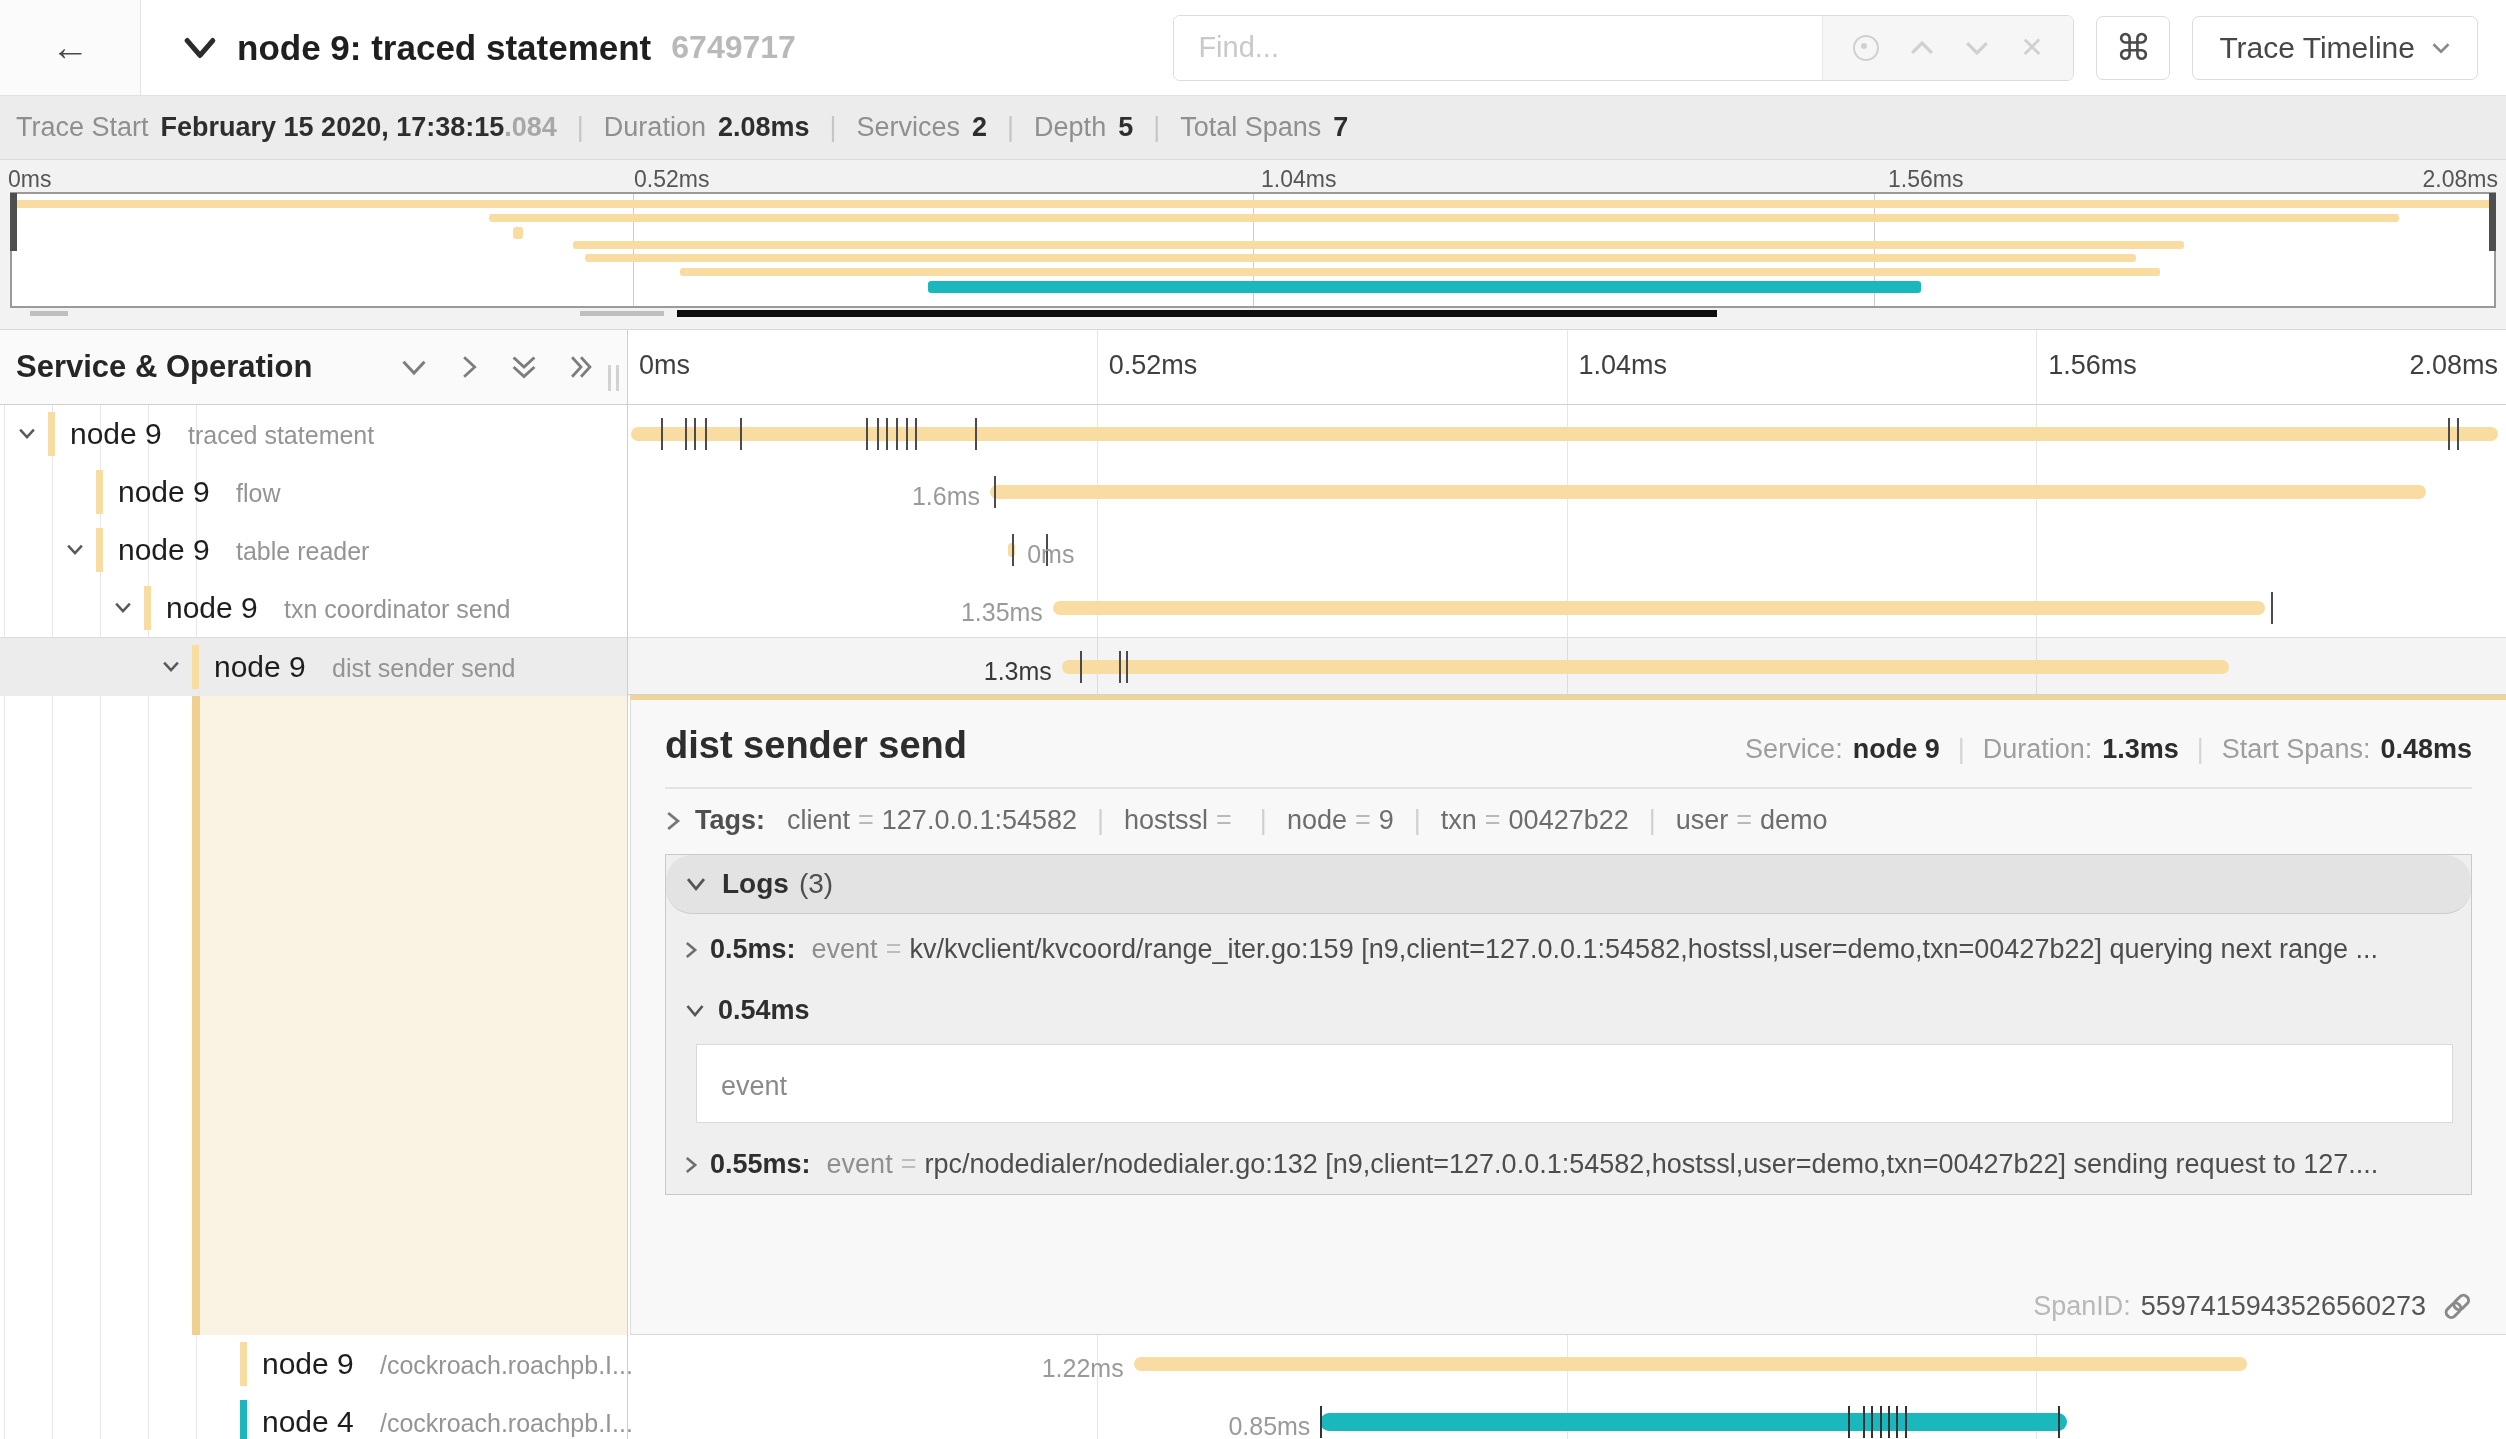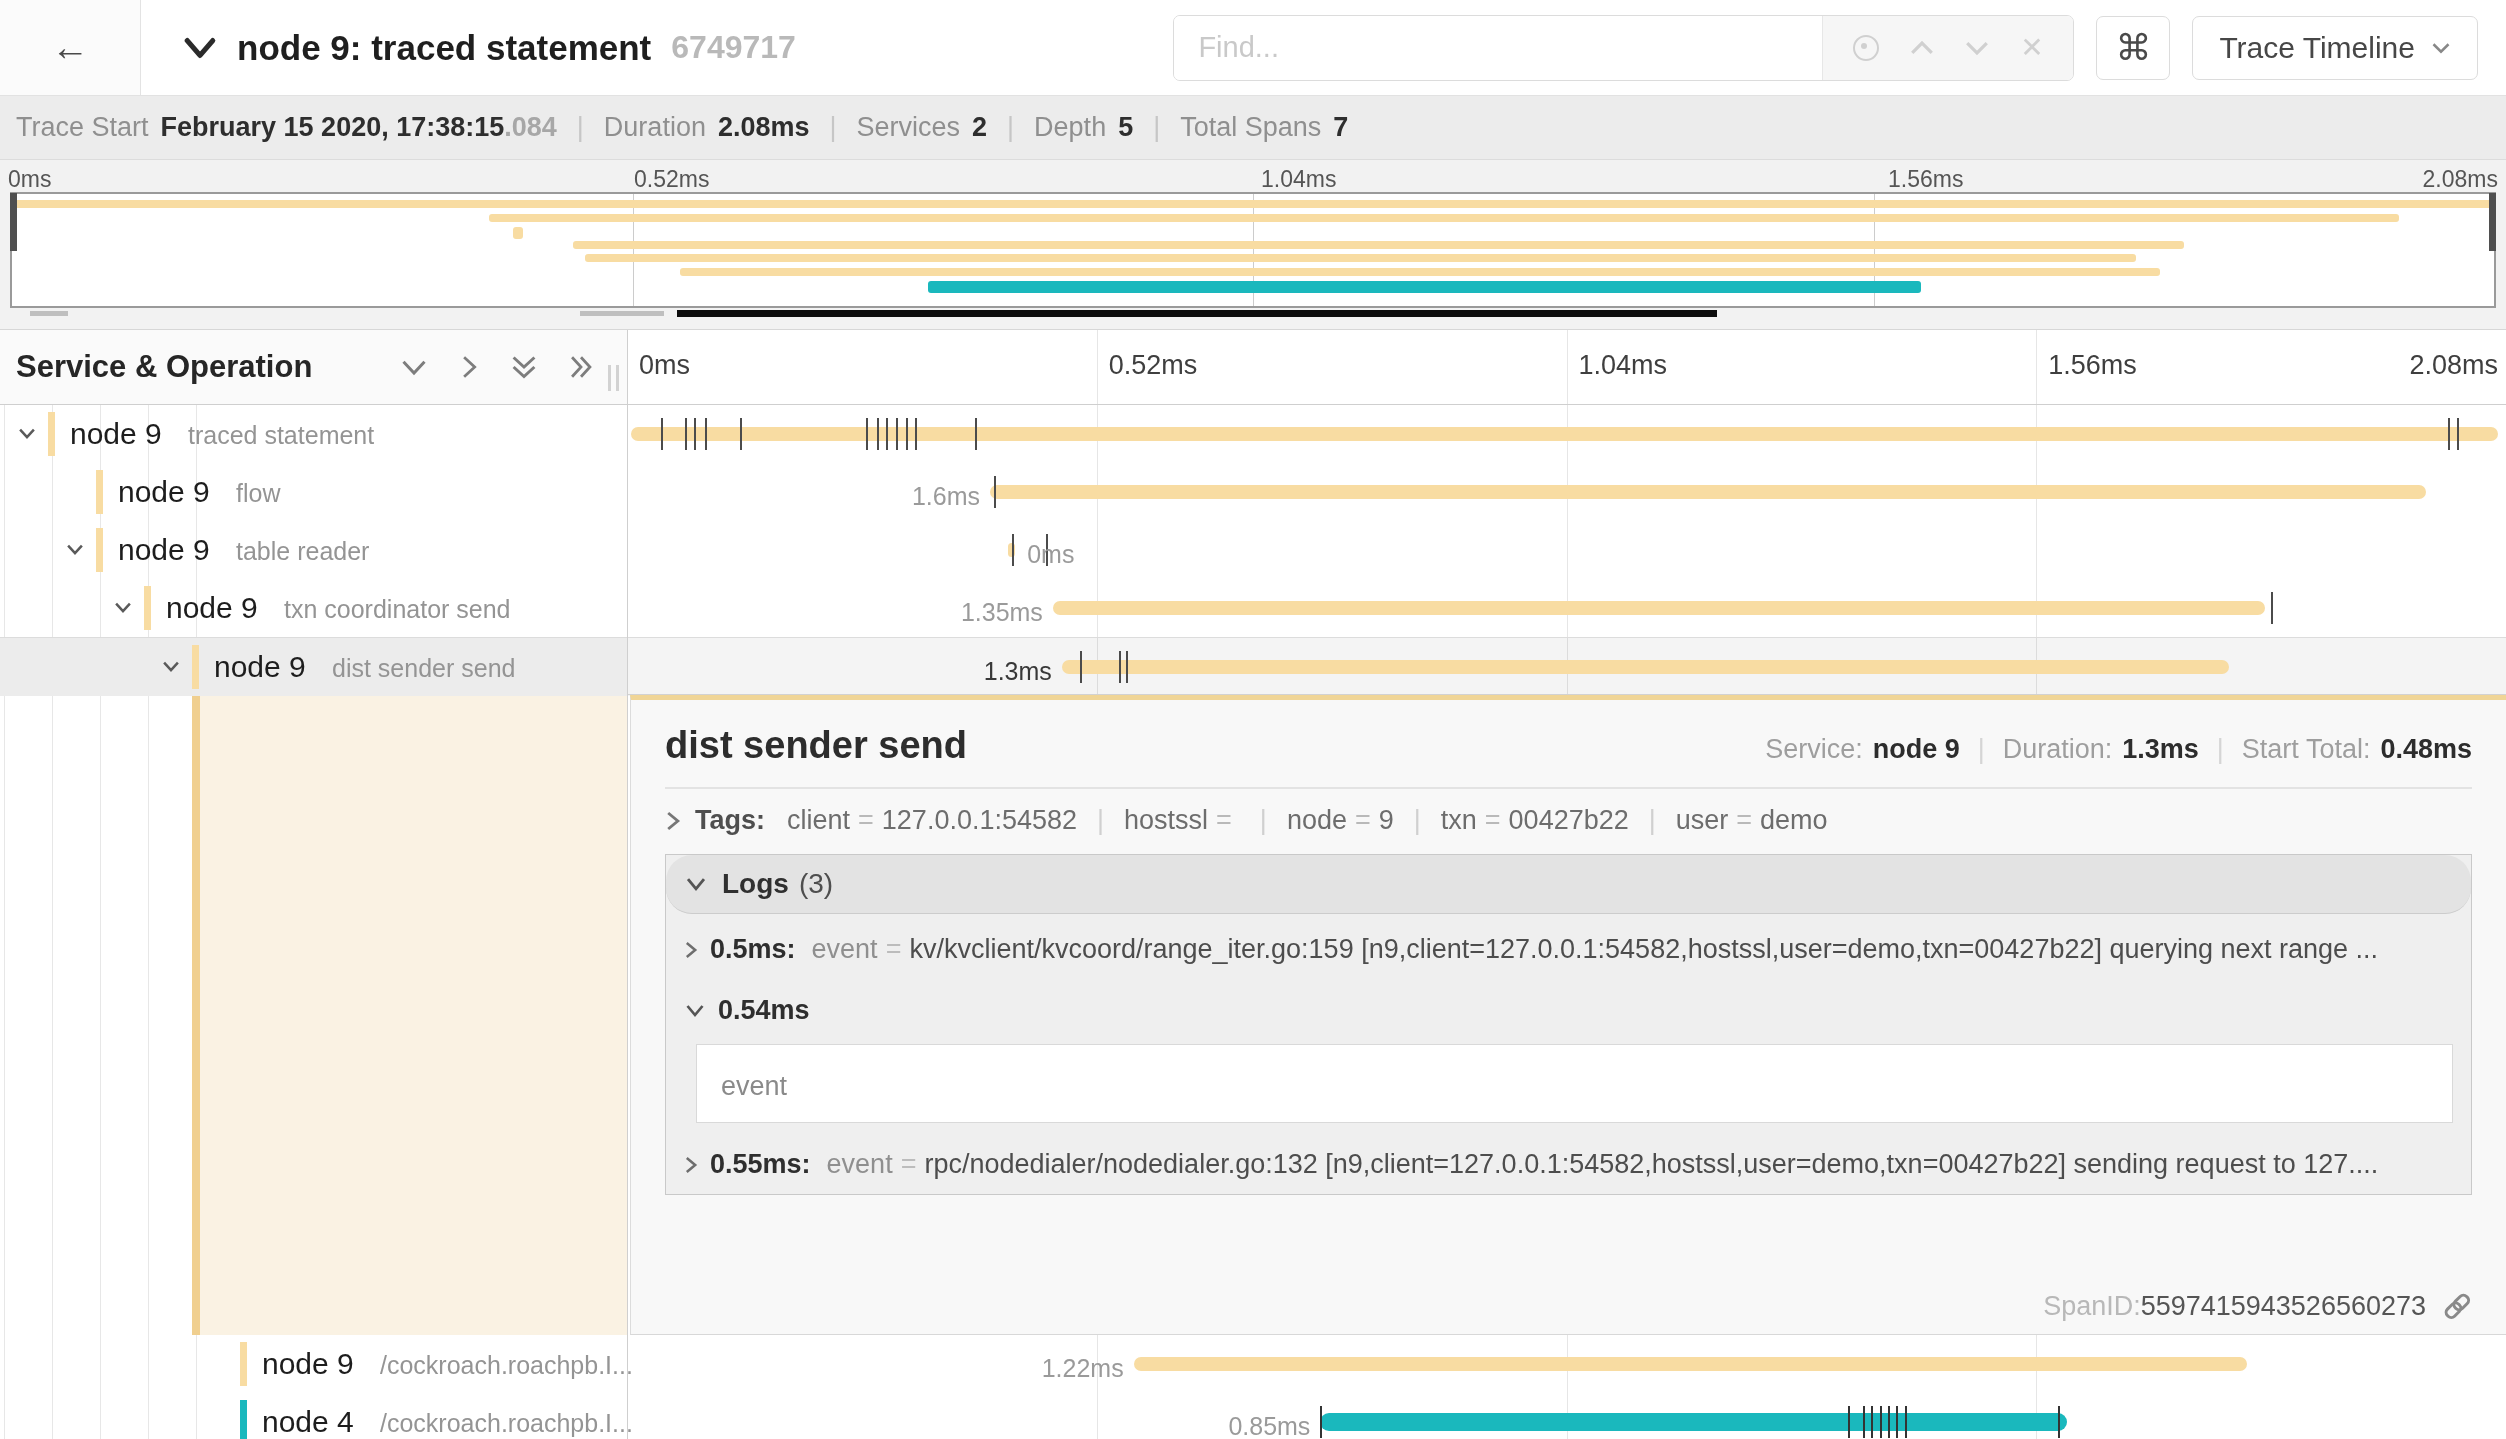--- a/index.html
+++ b/index.html
@@ -115,21 +115,21 @@
   .log-msg{color:#4d4d4d;overflow:hidden;}
   .log-group-head{display:flex;align-items:center;padding:16px 18px 6px 18px;font-size:27px;}
   .log-group-head .chev{color:#555;margin-right:12px;display:flex;}
   .event-box{margin:12px 18px 6px 30px;background:#fff;border:1px solid #d9d9d9;
              display:flex;padding:20px 24px;}
   .event-key{width:175px;color:#8a8a8a;font-size:27px;padding-top:6px;}
   .event-val{font-family:"DejaVu Sans Mono",monospace;font-size:26px;line-height:1.55;
              color:#0e8a91;font-weight:bold;width:1432px;word-break:break-all;}
   .logs-foot{padding:14px 18px 16px 18px;font-size:23px;color:#9c9c9c;}
   .spanid{position:absolute;right:34px;bottom:12px;display:flex;align-items:center;font-size:27px;}
-  .spanid .lbl{color:#b8b8b8;}
+  .spanid .lbl{color:#b8b8b8;margin-right:10px;}
   .spanid .val{color:#555;}
   .link-icon{position:relative;width:30px;height:30px;transform:rotate(45deg);margin-left:16px;top:-1px;}
   .link-icon::before{content:'';position:absolute;left:9px;top:0;width:7px;height:13px;
                      border:3px solid #8a8a8a;border-radius:6px;}
   .link-icon::after{content:'';position:absolute;left:9px;top:11px;width:7px;height:13px;
                     border:3px solid #8a8a8a;border-radius:6px;}
   svg.chev-i{display:block;}
 </style>
 </head>
 <body>
@@ -430,21 +430,21 @@
   <div class="card">
     <div class="card-head">
       <span class="detail-title">dist sender send</span>
       <span class="stats">
         <span>Service:</span>
           <b>node 9</b>
         <span class="sep">|</span>
         <span>Duration:</span>
           <b>1.3ms</b>
         <span class="sep">|</span>
-        <span>Start Total:</span>
+        <span>Start Spans:</span>
           <b>0.48ms</b>
       </span>
     </div>
     <div class="head-rule"></div>
 
     <div class="tags-row">
       <span class="chev">
           <svg class="chev-i" width="16" height="24" viewBox="0 0 10 14">
             <polyline points="2,2 8,7 2,12" fill="none" stroke="#777" stroke-width="1.8"></polyline>
           </svg>

